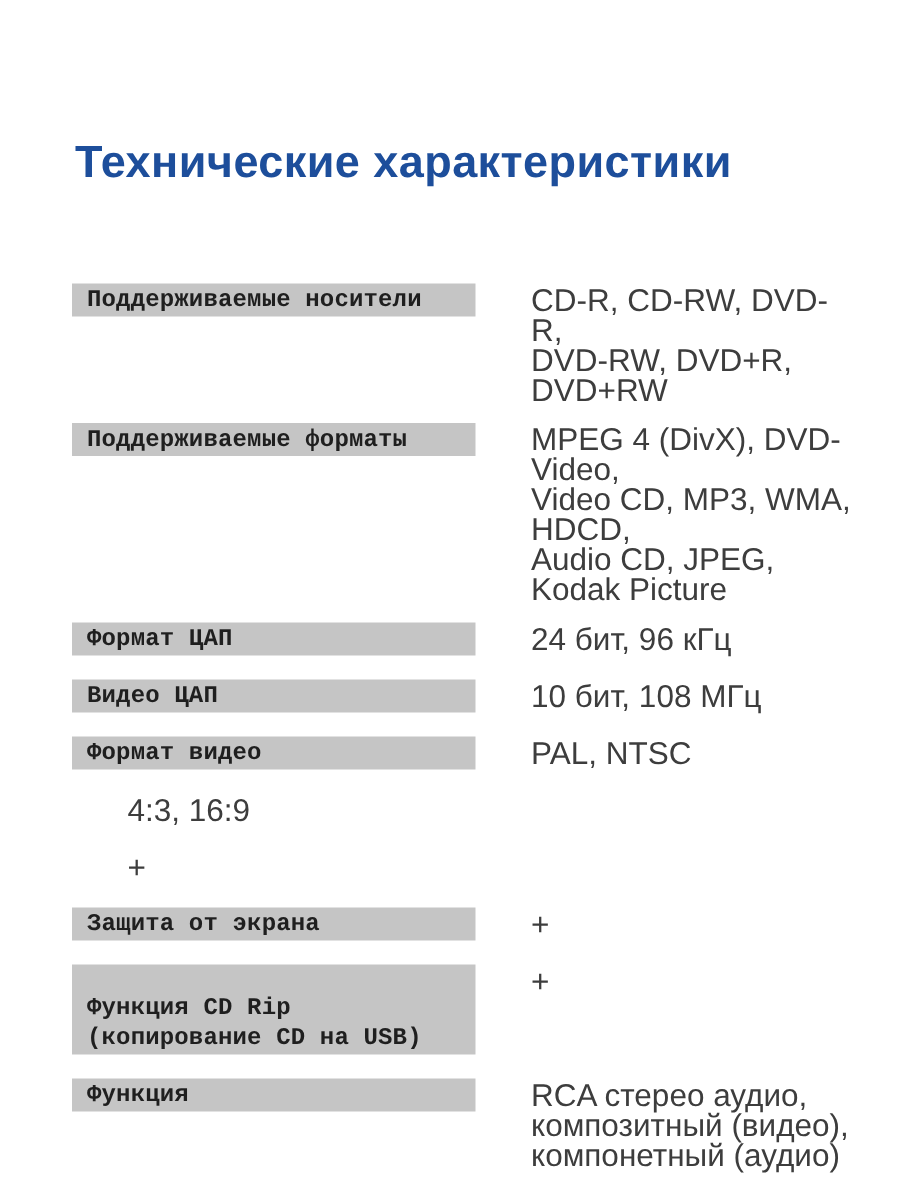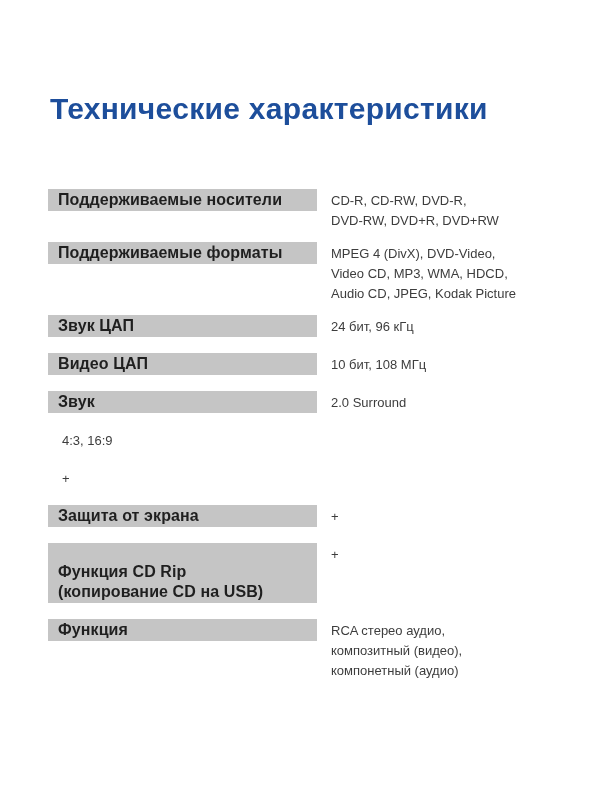--- a/index.html
+++ b/index.html
@@ -56,26 +56,27 @@
     align-items: flex-end;
     padding-top: 4px;
   }
   .label-text {
     font-size: 16px;
     font-weight: bold;
     line-height: 20px;
     letter-spacing: 0.1px;
     color: var(--label-text, #1f1f1f);
     white-space: pre-line;
+    font-family: Liberation Mono, monospace;
   }
   .spec-value {
-    margin-left: 14px;
+    margin-left: 37px;
     width: 230px;
     padding-top: 2px;
-    font-size: 13px;
+    font-size: 21px;
     line-height: 20px;
     color: var(--value-text, #3d3d3d);
     white-space: pre-line;
   }
 </style>
 </head>
 <body>
 
 <div class="page">
 
@@ -95,39 +96,39 @@
       <div class="label-bar">
         <span class="label-text">Поддерживаемые форматы</span>
       </div>
       <div class="spec-value">MPEG 4 (DivX), DVD-Video,
 Video CD, MP3, WMA, HDCD,
 Audio CD, JPEG, Kodak Picture</div>
     </div>
 
     <div class="spec-row">
       <div class="label-bar">
-        <span class="label-text">Звук ЦАП</span>
+        <span class="label-text">Формат ЦАП</span>
       </div>
       <div class="spec-value">24 бит, 96 кГц</div>
     </div>
 
     <div class="spec-row">
       <div class="label-bar">
         <span class="label-text">Видео ЦАП</span>
       </div>
       <div class="spec-value">10 бит, 108 МГц</div>
     </div>
 
-
     <div class="spec-row">
       <div class="label-bar">
-        <span class="label-text">Звук</span>
+        <span class="label-text">Формат видео</span>
       </div>
-      <div class="spec-value">2.0 Surround</div>
+      <div class="spec-value">PAL, NTSC</div>
     </div>
+
 
     <div class="spec-row">
       <div class="spec-value">4:3, 16:9</div>
     </div>
 
     <div class="spec-row">
       <div class="spec-value">+</div>
     </div>
 
     <div class="spec-row">

